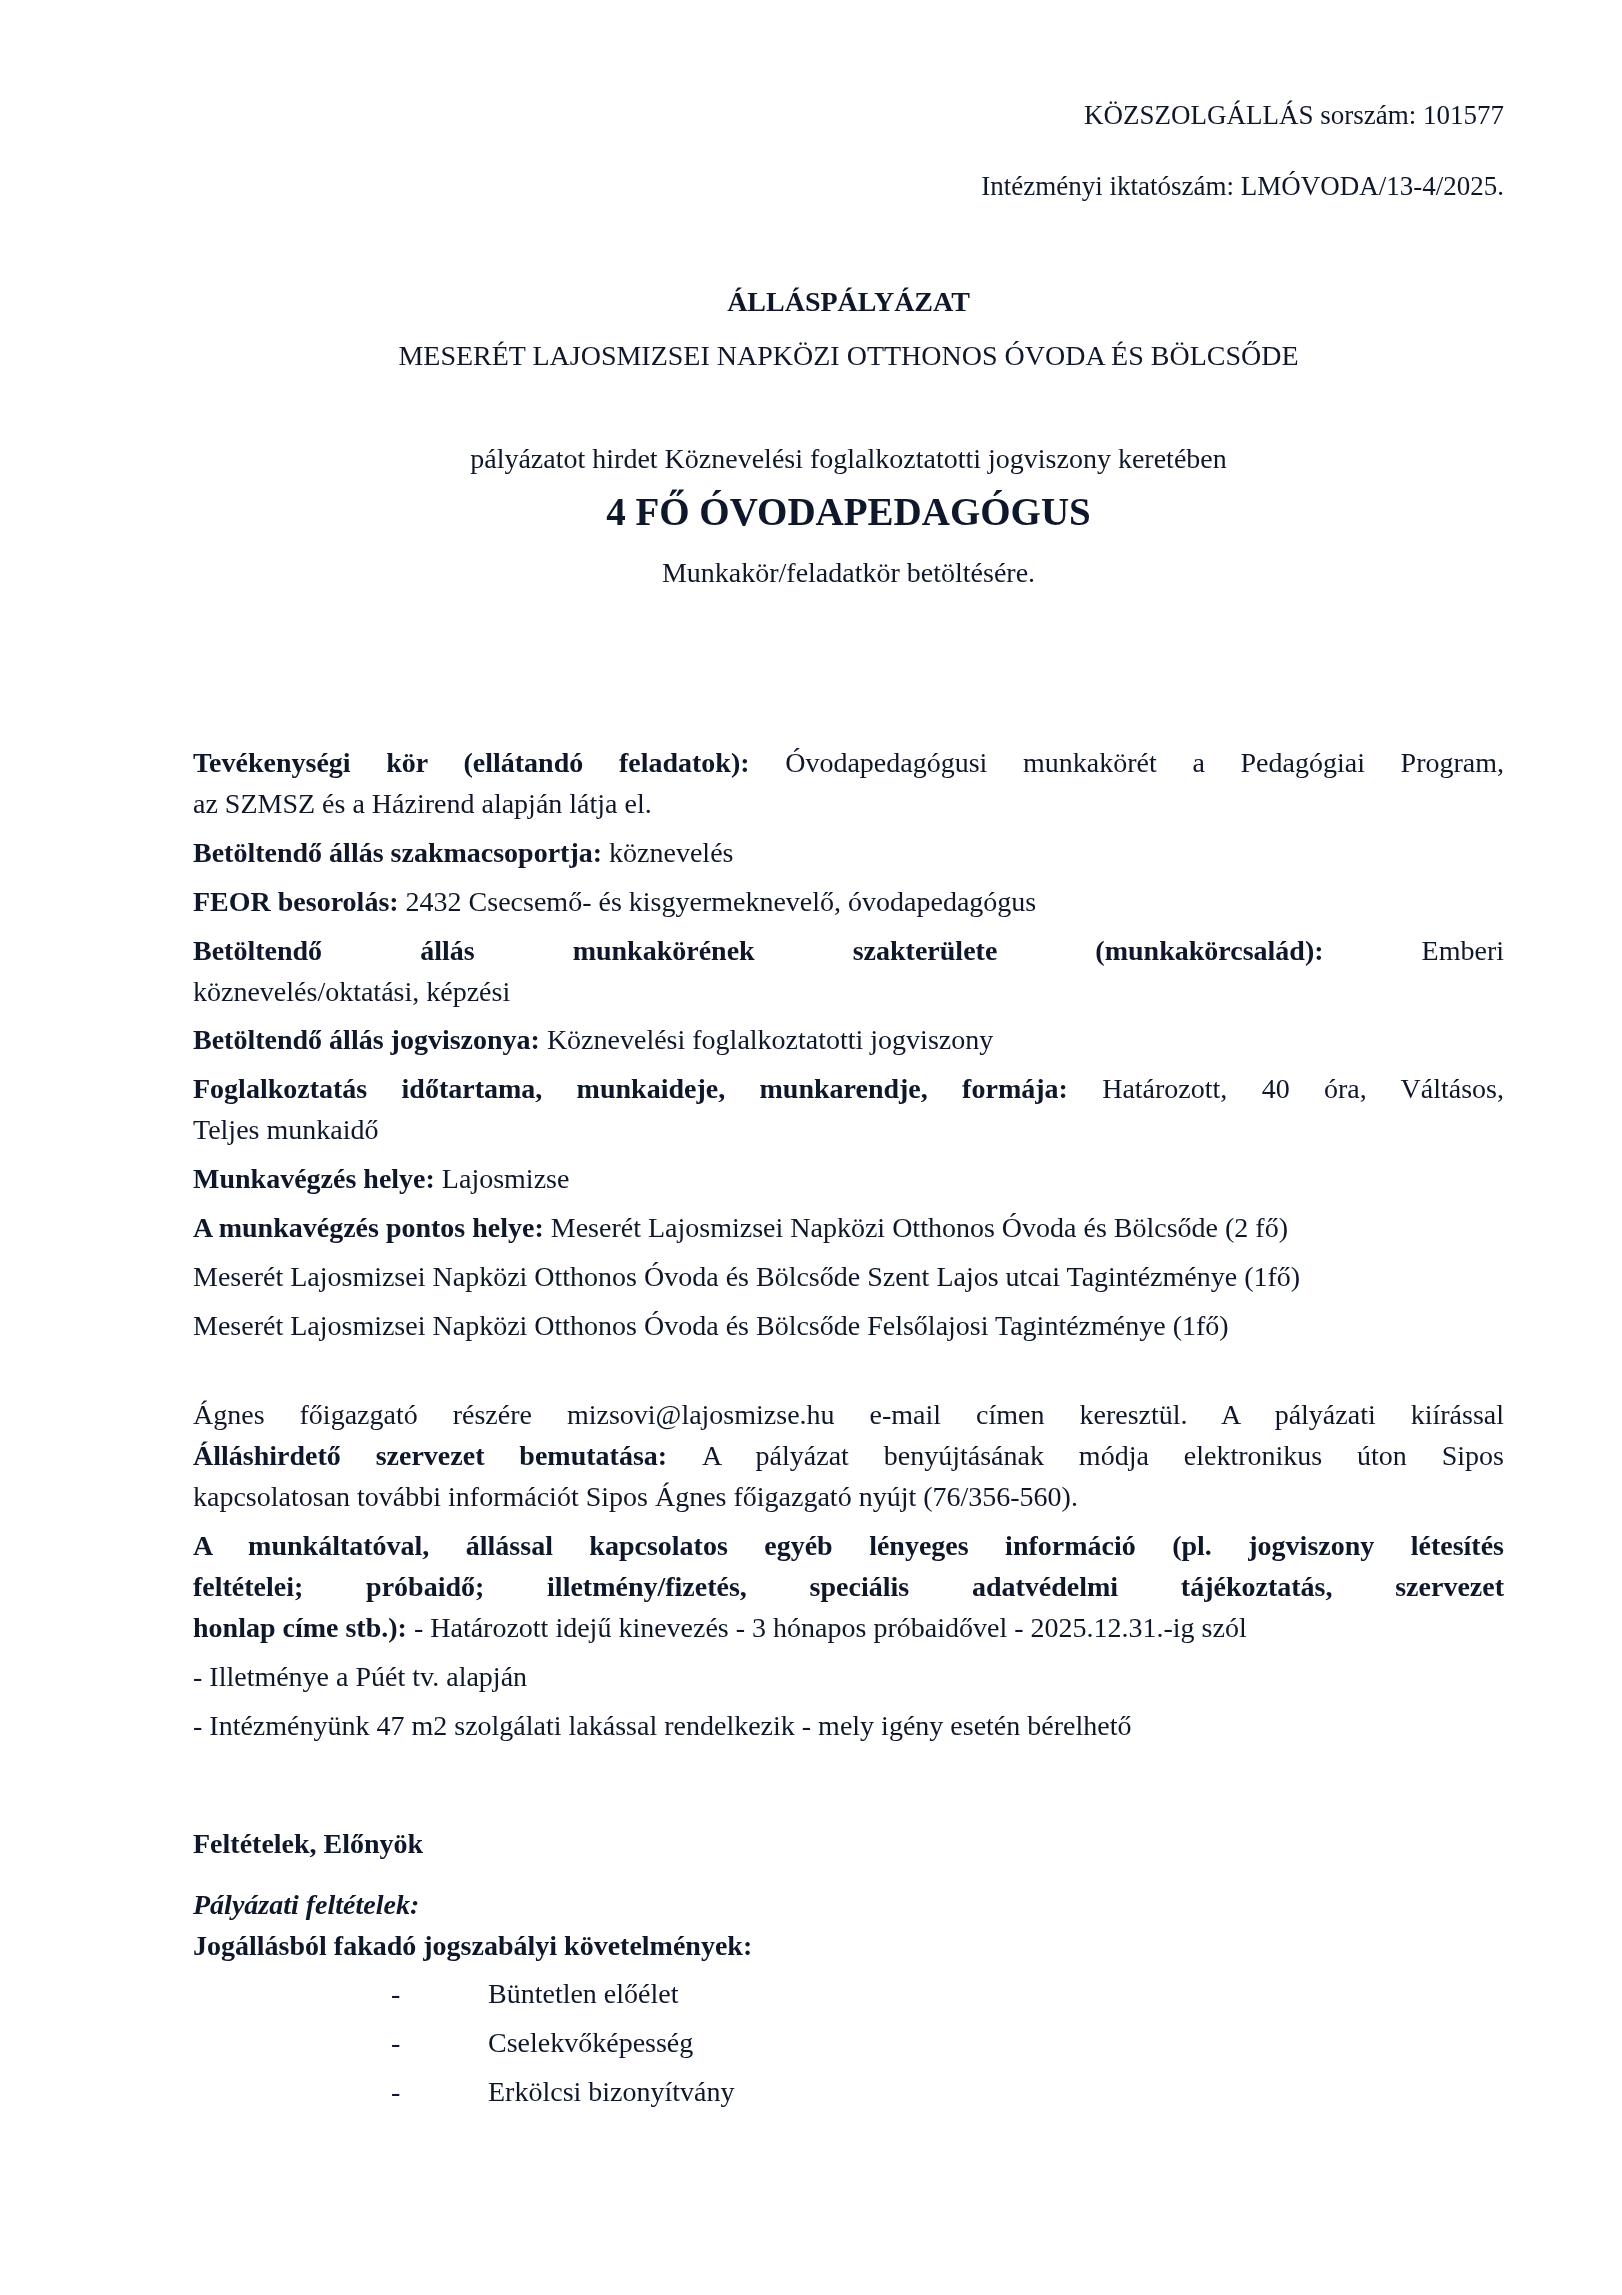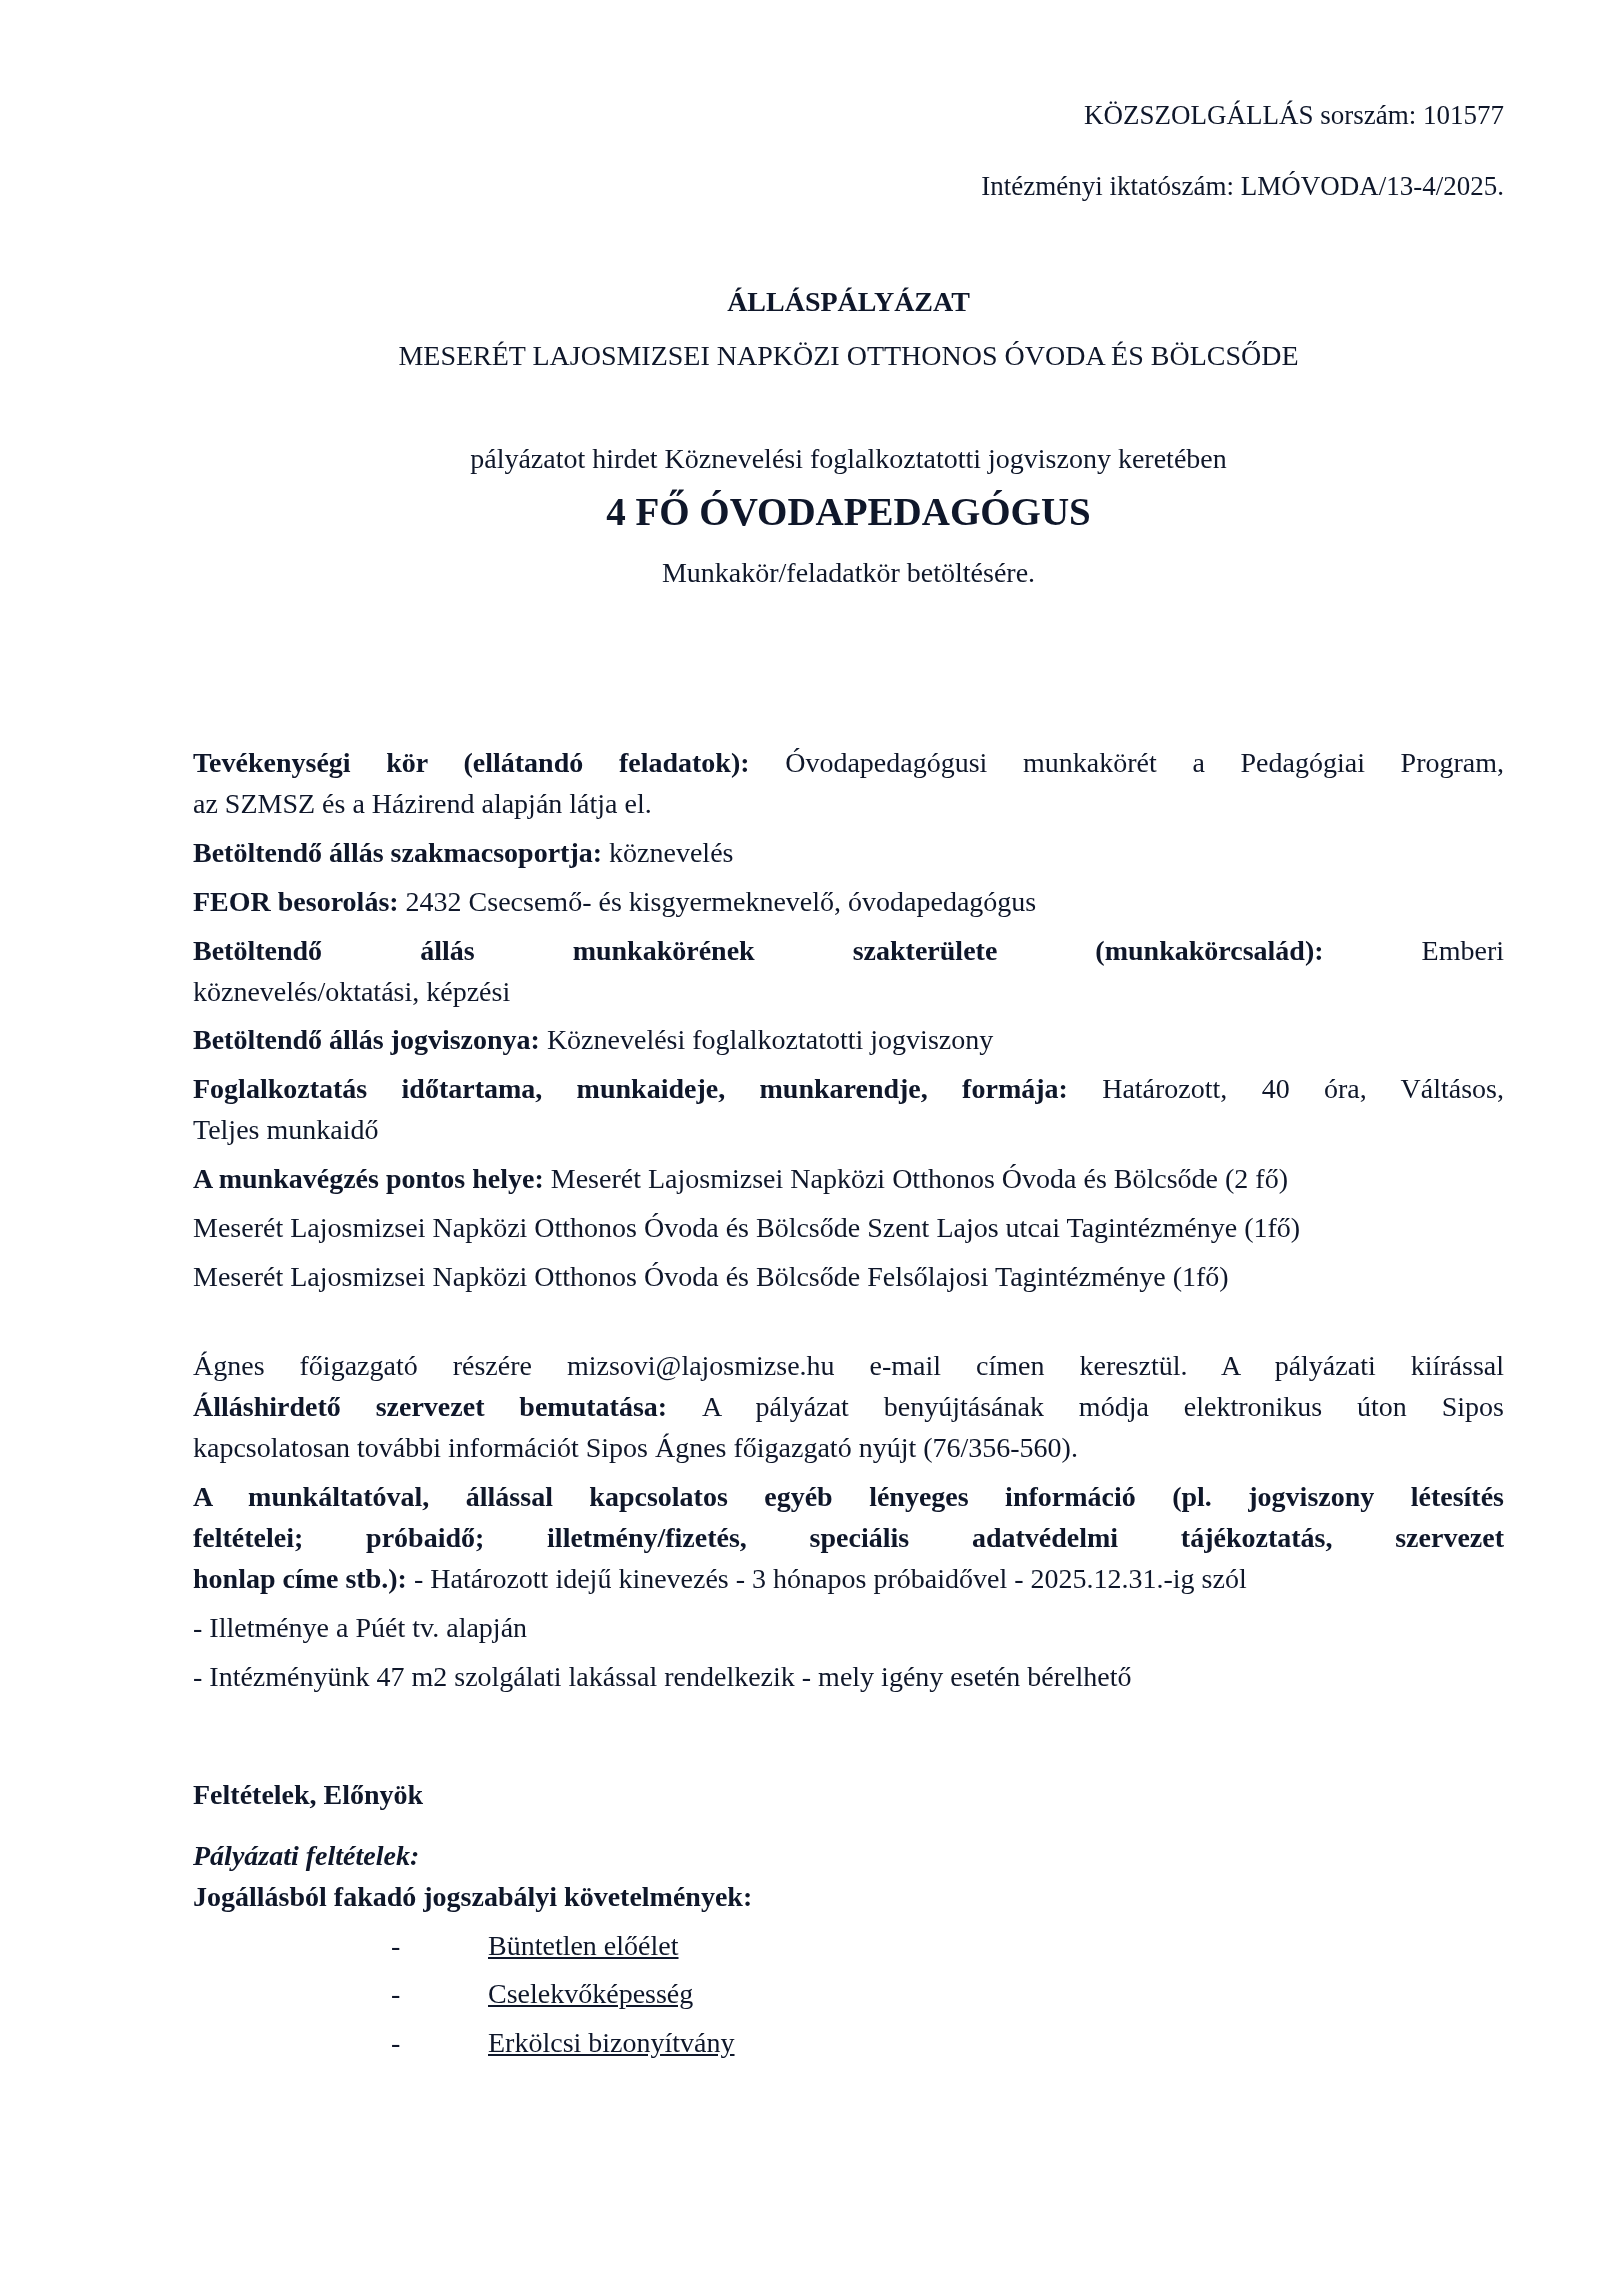--- a/index.html
+++ b/index.html
@@ -39,21 +39,21 @@
   .gap-org      { margin-top: 48px !important; }
   .gap-section  { margin-top: 77px !important; }
   .gap-sub      { margin-top: 20px !important; margin-bottom: 0 !important; }
 
   .indent1 { margin-left: 43px; }
   .indent2 { margin-left: 97px; }
 
   .bullet-list { margin-top: 0; }
   .bullet { display: flex; margin-bottom: 7.9px; }
   .bullet-dash { margin-left: 198px; width: 97px; flex: none; }
-  .bullet-text { flex: none; text-decoration: underline; }
+  .bullet-text { flex: none; }
 </style>
 </head>
 <body>
 
 <div class="page">
 
   <div class="hdr">
     <div>KÖZSZOLGÁLLÁS sorszám: 101577</div>
     <div class="hdr-line2">Intézményi iktatószám: LMÓVODA/13-4/2025.</div>
   </div>
@@ -82,20 +82,21 @@
         <span style="display:block">köznevelés/oktatási, képzési</span>
       </p>
 
     <p class="nw"><span class="b">Betöltendő állás jogviszonya: </span><span>Köznevelési foglalkoztatotti jogviszony</span></p>
 
     <p>
         <span class="jl" style="display:block"><span class="b">Foglalkoztatás időtartama, munkaideje, munkarendje, formája: </span><span>Határozott, 40 óra, Váltásos,</span></span>
         <span style="display:block">Teljes munkaidő</span>
       </p>
 
+    <p class="nw"><span class="b">Munkavégzés helye: </span><span>Lajosmizse</span></p>
 
     <p class="nw"><span class="b">A munkavégzés pontos helye: </span><span>Meserét Lajosmizsei Napközi Otthonos Óvoda és Bölcsőde (2 fő)</span></p>
 
     <p class="nw">Meserét Lajosmizsei Napközi Otthonos Óvoda és Bölcsőde Szent Lajos utcai Tagintézménye (1fő)</p>
 
     <p class="nw">Meserét Lajosmizsei Napközi Otthonos Óvoda és Bölcsőde Felsőlajosi Tagintézménye (1fő)</p>
 
     <p class="gap-org">
         <span class="jl" style="display:block">Ágnes főigazgató részére mizsovi@lajosmizse.hu e-mail címen keresztül. A pályázati kiírással</span>
         <span class="jl" style="display:block"><span class="b">Álláshirdető szervezet bemutatása: </span><span>A pályázat benyújtásának módja elektronikus úton Sipos</span></span>

